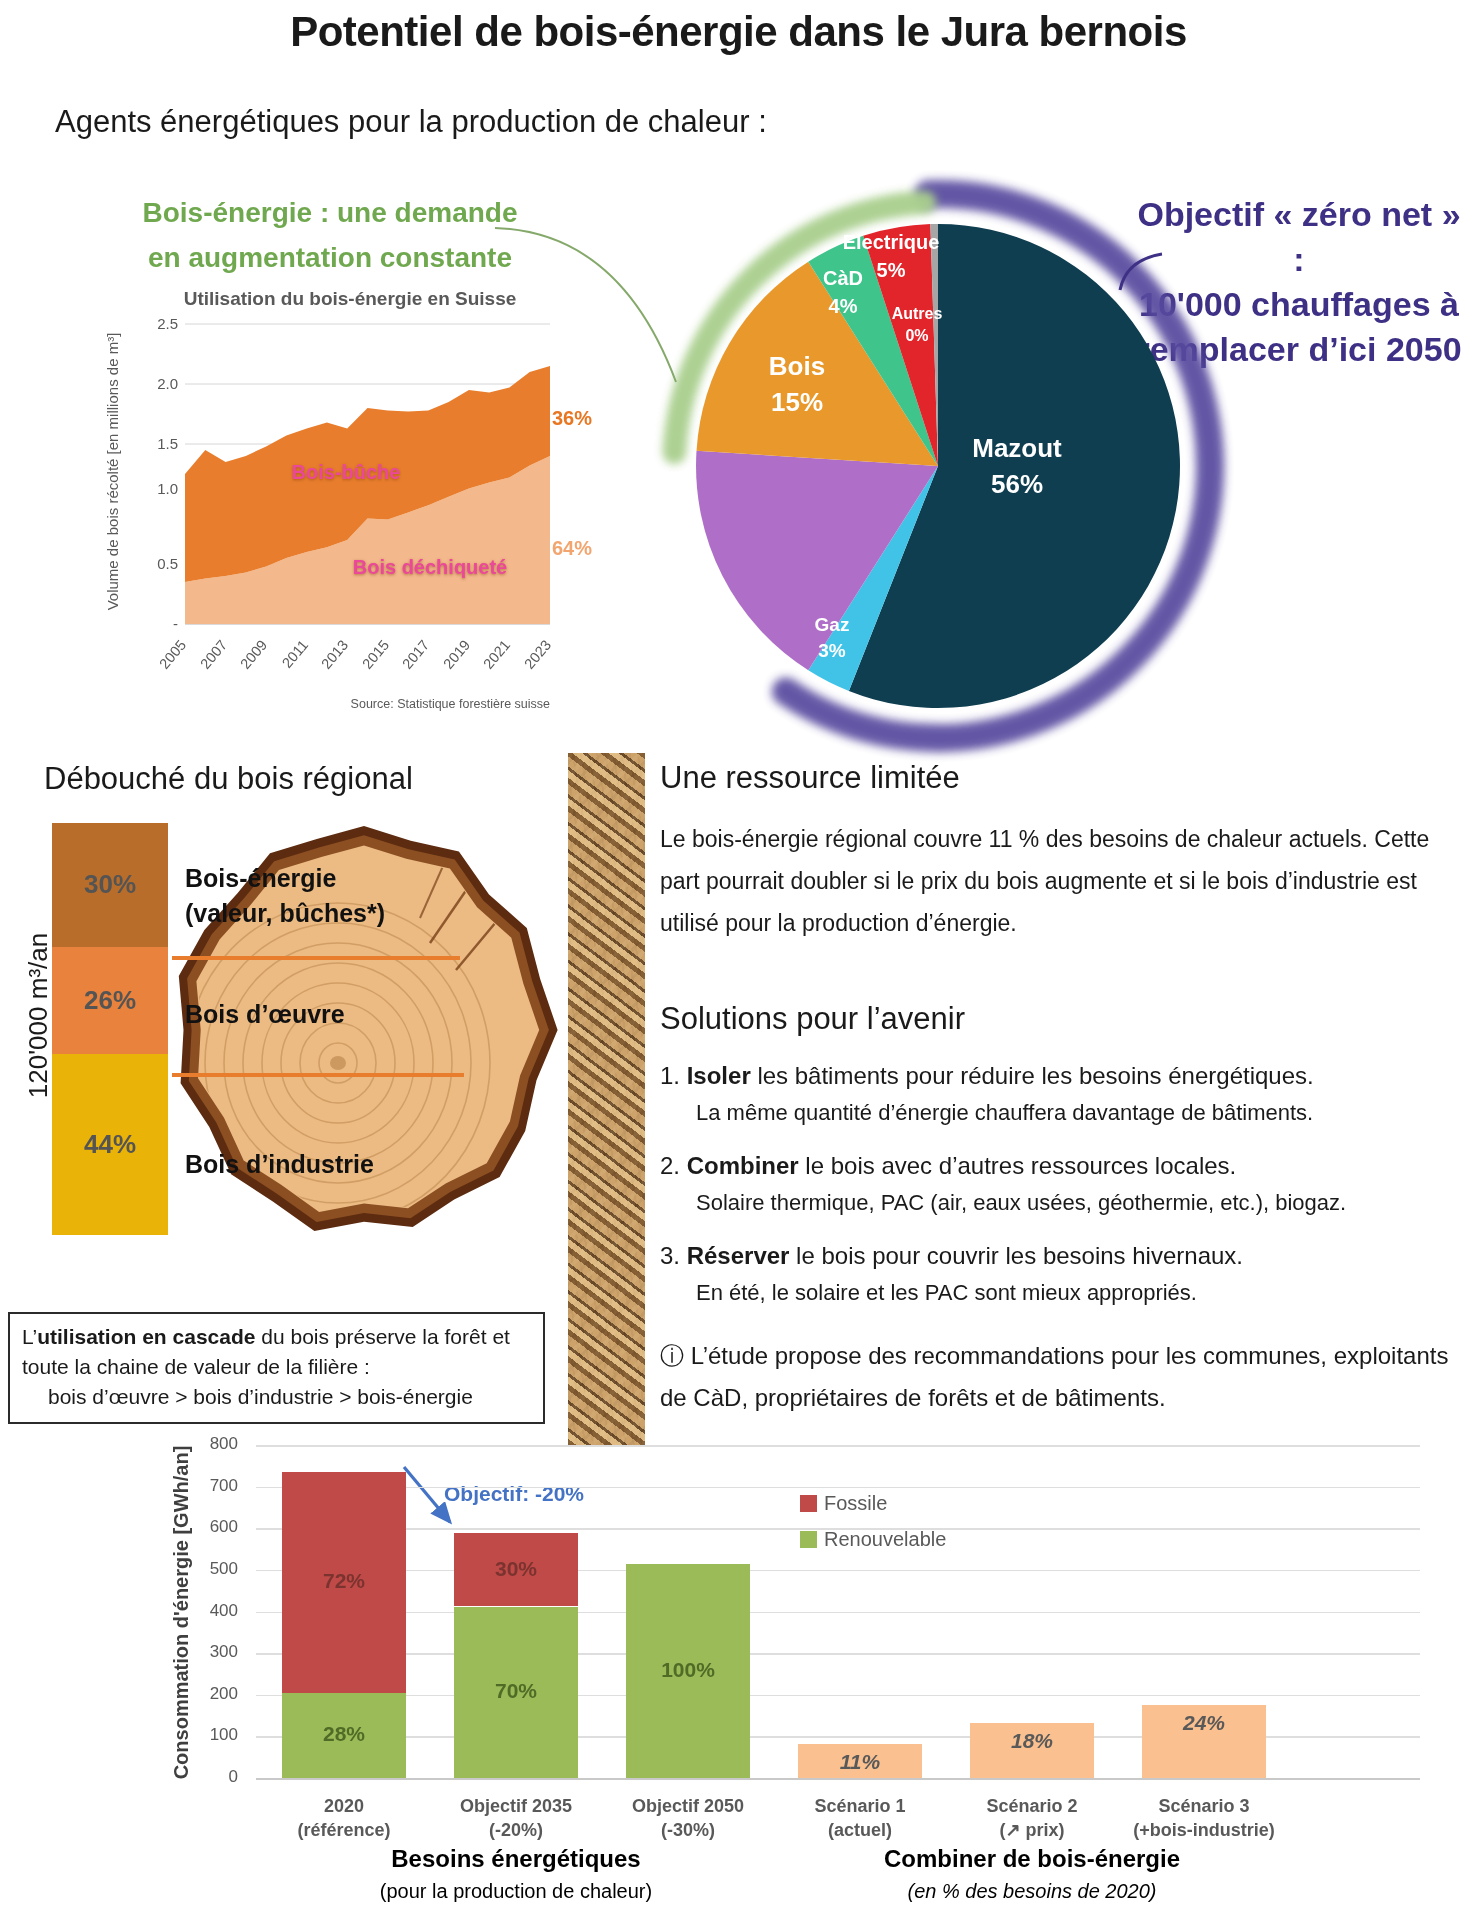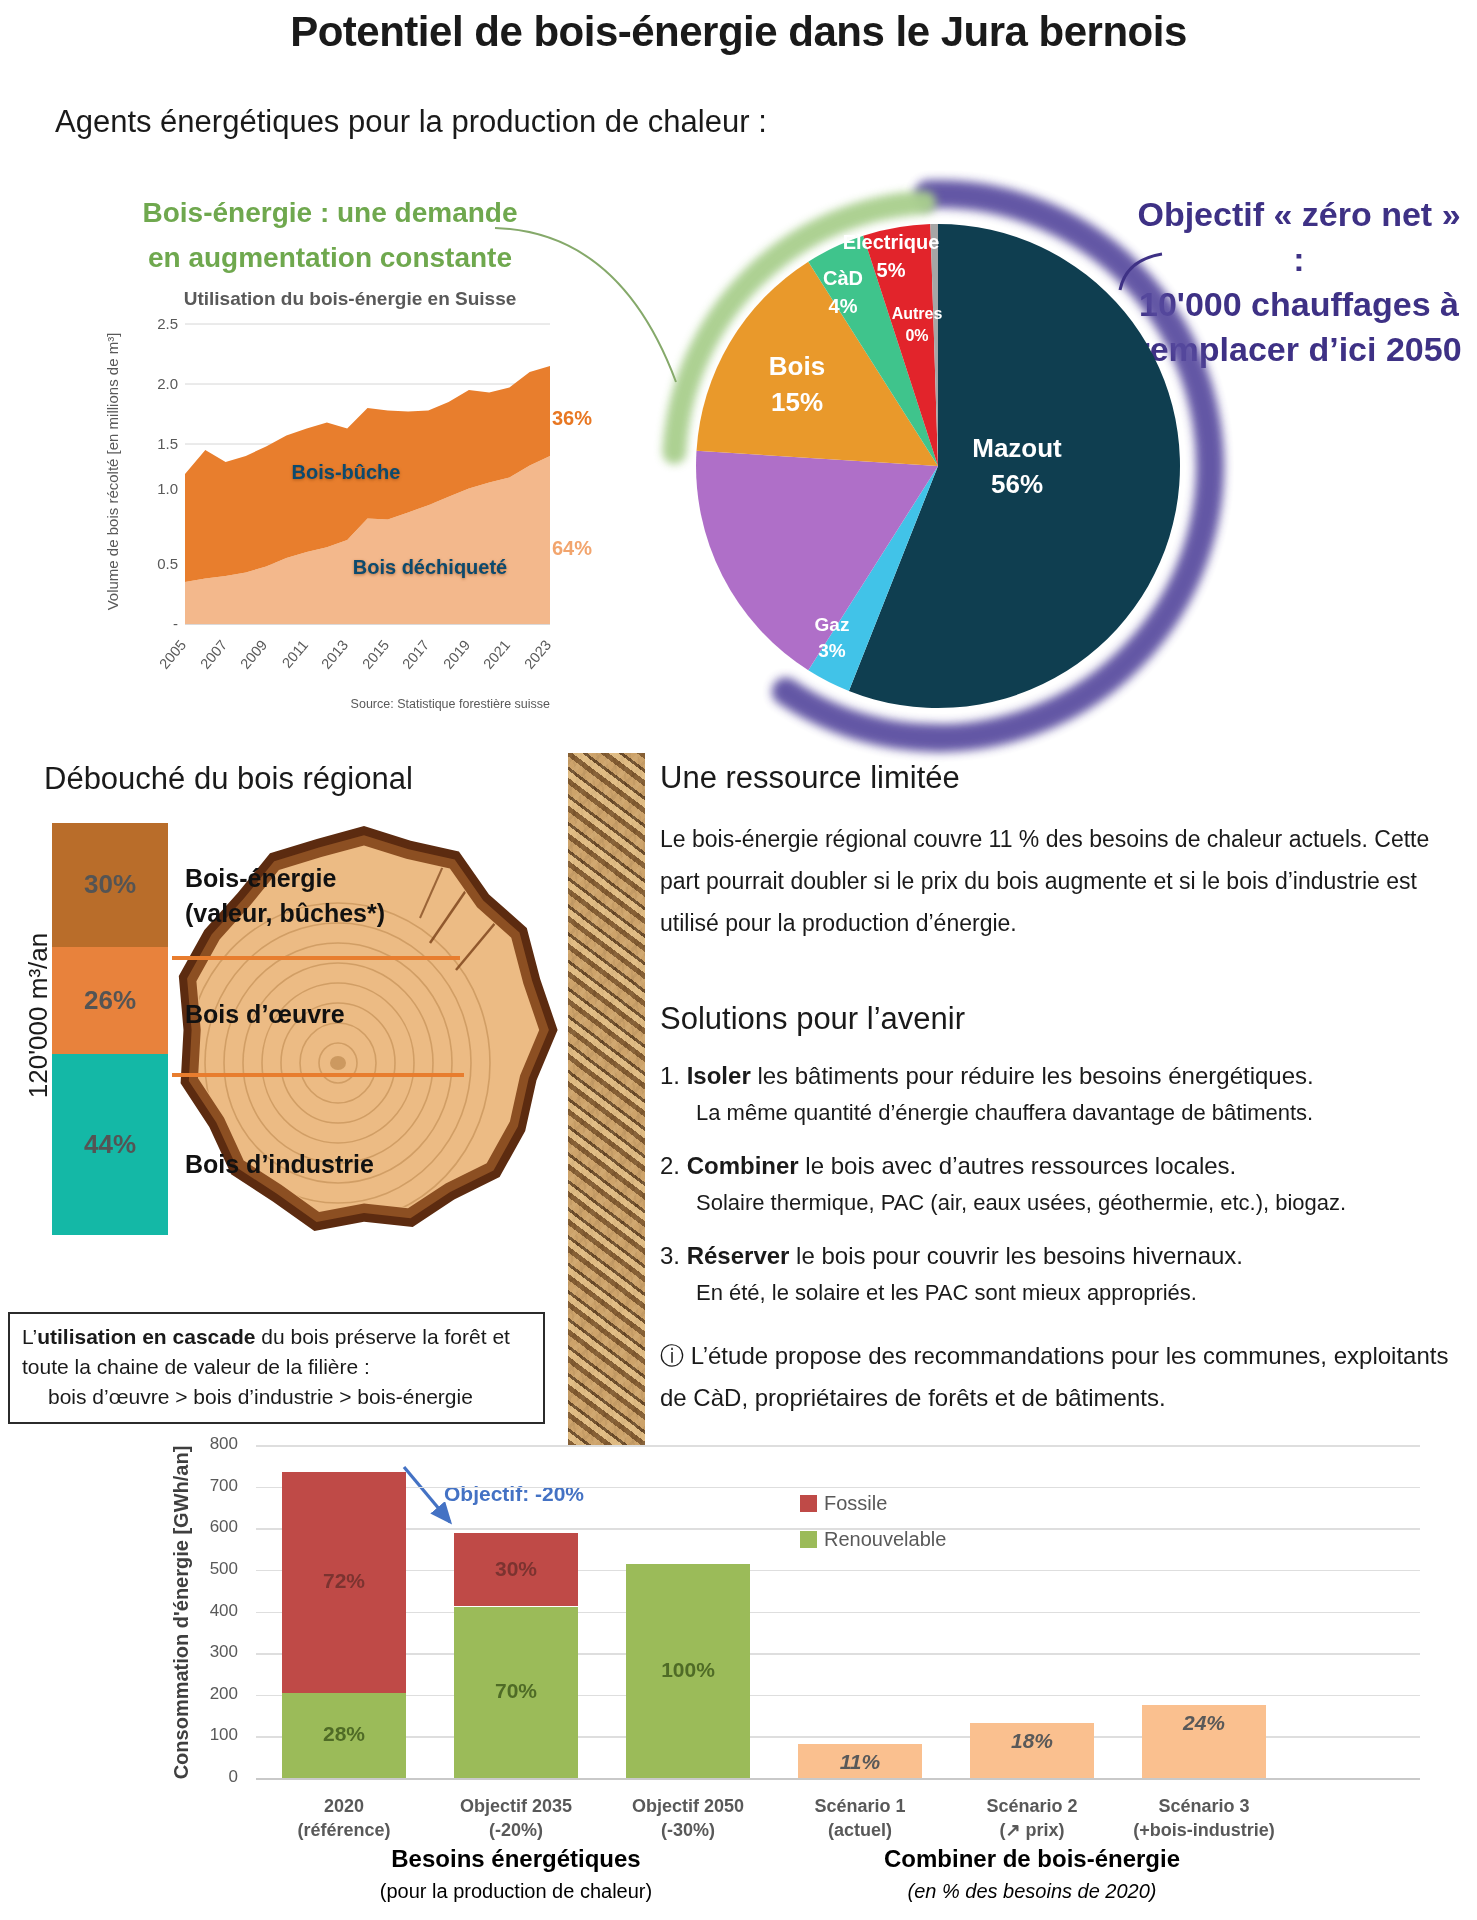--- a/index.html
+++ b/index.html
@@ -8,21 +8,21 @@
   .abs{position:absolute;}
   .b{font-weight:bold;}
   #main-title{left:0;top:8px;width:1477px;text-align:center;font-size:42px;font-weight:800;letter-spacing:-.5px;}
   #agents-heading{left:55px;top:104px;font-size:31px;}
   #green-note{left:118px;top:190px;width:424px;text-align:center;font-weight:bold;font-size:28px;color:#6fa84e;line-height:45px;}
   #purple-note{left:1128px;top:192px;width:342px;text-align:center;font-weight:bold;font-size:34px;color:#3e3185;line-height:45px;}
   #area-title{left:150px;top:288px;width:400px;text-align:center;font-weight:bold;font-size:19px;color:#595959;}
   #area-ylabel{left:-78px;top:463px;width:380px;text-align:center;transform:rotate(-90deg);font-size:15px;color:#595959;}
   .axt{color:#595959;font-size:15px;text-align:right;}
   .xlab{color:#595959;font-size:14.5px;text-align:right;transform:rotate(-50deg);transform-origin:100% 50%;}
-  .arealab{font-weight:bold;font-size:20px;color:#0c4a6e;text-shadow:0 1px 3px rgba(130,60,10,.55);text-align:center;}
+  .arealab{font-weight:bold;font-size:20px;color:#ec4899;text-shadow:0 1px 3px rgba(130,60,10,.55);text-align:center;}
   #share-top{left:552px;top:407px;font-weight:bold;font-size:20px;color:#e87722;}
   #share-bottom{left:552px;top:537px;font-weight:bold;font-size:20px;color:#f2a56e;}
   #area-source{left:250px;top:697px;width:300px;text-align:right;font-size:12.5px;color:#595959;}
   .pielab{position:absolute;width:160px;text-align:center;font-weight:bold;color:#fff;}
   #debouche-heading{left:44px;top:761px;font-size:31px;}
   #debouche-axis{left:-112px;top:1000px;width:300px;text-align:center;transform:rotate(-90deg);font-size:26px;}
   .segpct{font-weight:bold;font-size:26px;color:#545454;}
   .loglab{font-weight:bold;font-size:25px;color:#111;}
   .divider{background:#e87d2e;height:4px;}
   #footnote{left:185px;top:1243px;font-size:16.5px;line-height:22px;color:#111;}
@@ -209,21 +209,21 @@
     <div class="pielab" style="left: 837px; top: 303px; font-size: 16px; line-height: 22px;">
       <div>Autres</div>
       <div>0%</div>
     </div>
     <div class="abs" style="left: 52px; top: 823px; width: 116px; height: 123.6px; background: rgb(185, 109, 42); display: flex; align-items: center; justify-content: center;">
       <span class="segpct">30%</span>
     </div>
     <div class="abs" style="left: 52px; top: 946.6px; width: 116px; height: 107.12px; background: rgb(232, 130, 60); display: flex; align-items: center; justify-content: center;">
       <span class="segpct">26%</span>
     </div>
-    <div class="abs" style="left: 52px; top: 1053.72px; width: 116px; height: 181.28px; background: #14b8a6; display: flex; align-items: center; justify-content: center;">
+    <div class="abs" style="left: 52px; top: 1053.72px; width: 116px; height: 181.28px; background: #eab308; display: flex; align-items: center; justify-content: center;">
       <span class="segpct">44%</span>
     </div>
     <div class="abs gline" style="left: 256px; top: 1778px; width: 1164px; background: rgb(201, 201, 201); height: 2px;"></div>
     <div class="abs btick" style="left: 190px; top: 1767px; width: 48px;">0</div>
     <div class="abs gline" style="left: 256px; top: 1736.38px; width: 1164px;"></div>
     <div class="abs btick" style="left: 190px; top: 1725.38px; width: 48px;">100</div>
     <div class="abs gline" style="left: 256px; top: 1694.75px; width: 1164px;"></div>
     <div class="abs btick" style="left: 190px; top: 1683.75px; width: 48px;">200</div>
     <div class="abs gline" style="left: 256px; top: 1653.12px; width: 1164px;"></div>
     <div class="abs btick" style="left: 190px; top: 1642.12px; width: 48px;">300</div>

